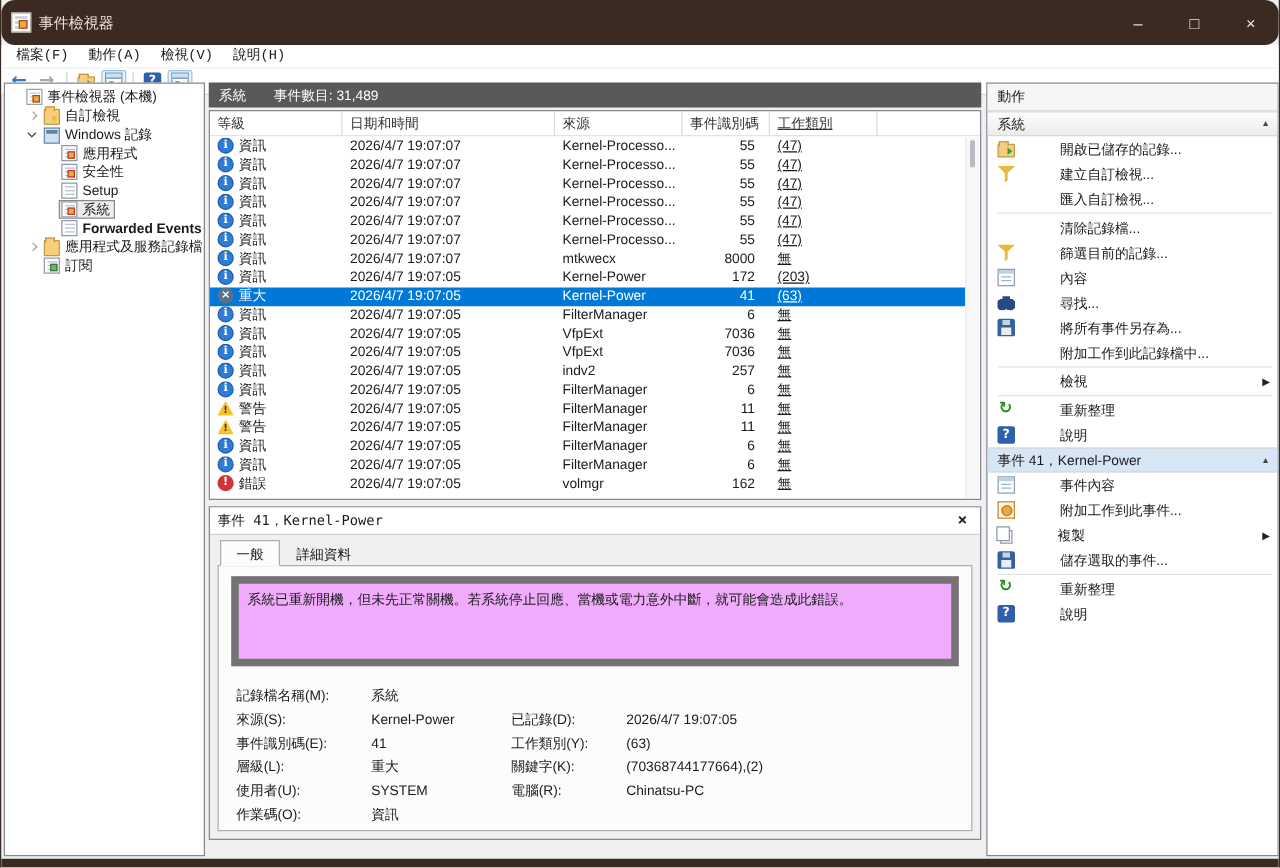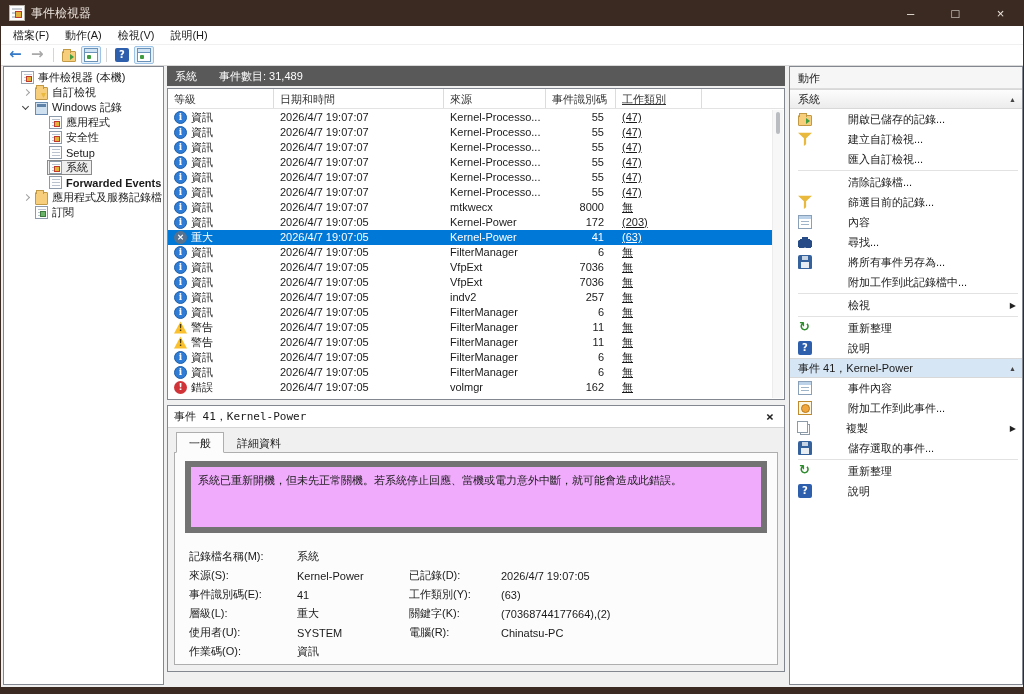--- a/index.html
+++ b/index.html
@@ -4,29 +4,29 @@
 <style>
   * { margin:0; padding:0; box-sizing:border-box; }
   html,body { width:1024px; height:694px; }
   body {
     font-family:"Liberation Sans","DejaVu Sans",sans-serif;
     font-size:11px; color:#1a1a1a; background:#f0f0f0;
     position:relative; overflow:hidden;
     border-left:1px solid #3b2a21; border-right:1px solid #3b2a21;
   }
   
-  #titlebar { height:26px; background:#3b2a21; color:#e9e2dc; display:flex; align-items:center; }
+  #titlebar { height:36px; background:#3b2a21; color:#e9e2dc; display:flex; align-items:center;border-radius:11px; }
   #titlebar .app-ic { width:16px; height:16px; margin:0 6px 0 8px; background:#fdfdfd; border:1px solid #b9b2a9; position:relative; }
   #titlebar .app-ic::before { content:""; position:absolute; left:2px; top:2px; width:10px; height:2px; background:#c8cdd4; box-shadow:0 4px 0 #c8cdd4, 0 8px 0 #c8cdd4; }
   #titlebar .app-ic::after { content:""; position:absolute; right:2px; bottom:2px; width:5px; height:5px; background:#e2b13c; border:1px solid #c0392b; }
   #titlebar .t-title { font-size:12px; }
   #titlebar .win-controls { margin-left:auto; display:flex; height:100%; }
   #titlebar .win-btn { width:45px; height:100%; display:flex; align-items:center; justify-content:center; font-size:13px; color:#ece5df; }
   
-  #menubar { height:19px; background:#ffffff; display:flex; align-items:center; padding-left:4px; border-bottom:1px solid #f0f0f0; }
+  #menubar { height:19px; background:#ffffff; display:flex; align-items:center; padding-left:4px; border-bottom:1px solid #f0f0f0;font-family:Liberation Mono, monospace; }
   .menu-item { padding:0 8px; line-height:19px; }
   
   #toolbar { height:21px; background:#ffffff; display:flex; align-items:center; padding-left:4px; border-bottom:1px solid #d9d9d9; }
   .tb-btn { width:20px; height:18px; display:flex; align-items:center; justify-content:center; margin:0 1px; border:1px solid transparent; }
   .tb-btn.active { border:1px solid #9cc3e5; background:#e6f1fa; border-radius:2px; }
   .tb-sep { width:1px; height:14px; background:#d5d5d5; margin:0 4px; }
   
   .icon { width:14px; height:14px; display:inline-block; position:relative; flex:none; font-family:"DejaVu Sans",sans-serif; }
   .ic-back-icon::after { content:"\2190"; position:absolute; left:0; top:-3px; font-size:15px; font-weight:bold; color:#3579c8; }
   .ic-forward-icon::after { content:"\2192"; position:absolute; left:0; top:-3px; font-size:15px; font-weight:bold; color:#a9a9a9; }

